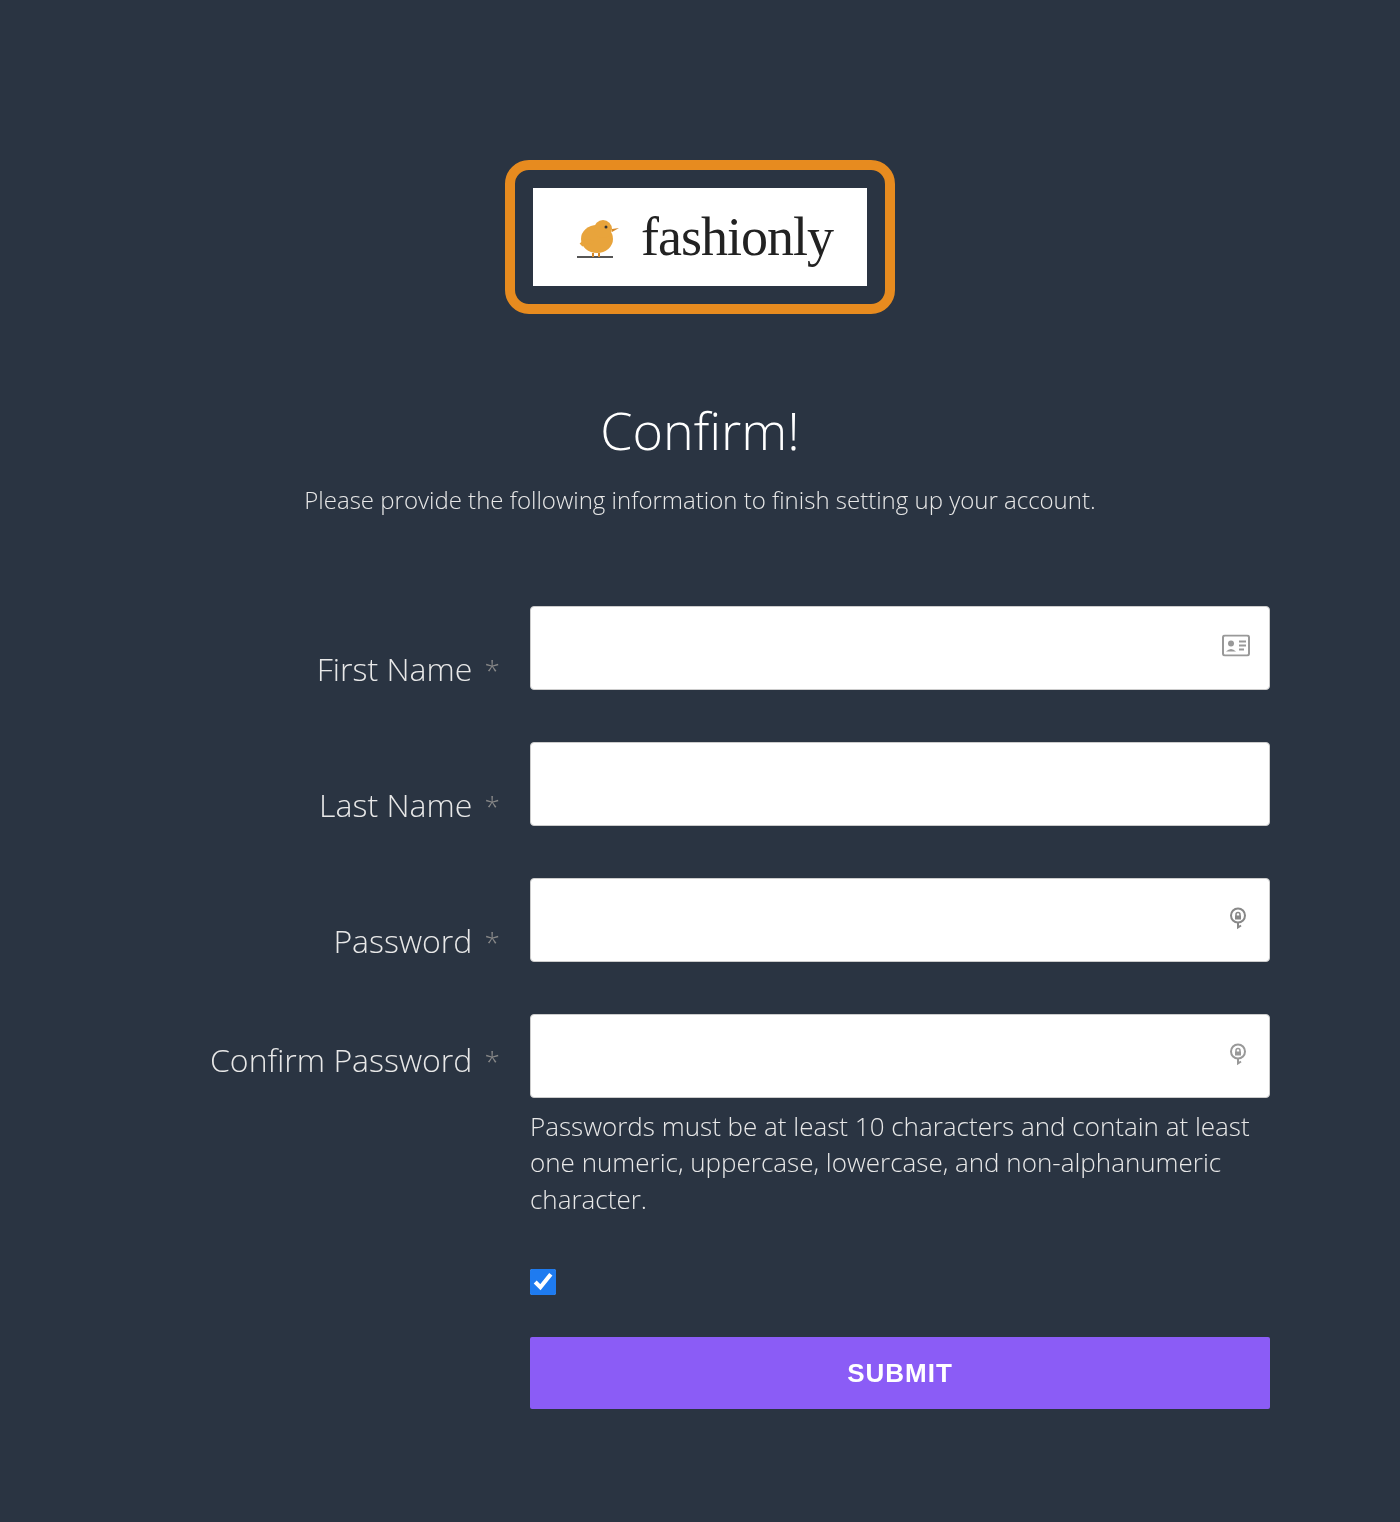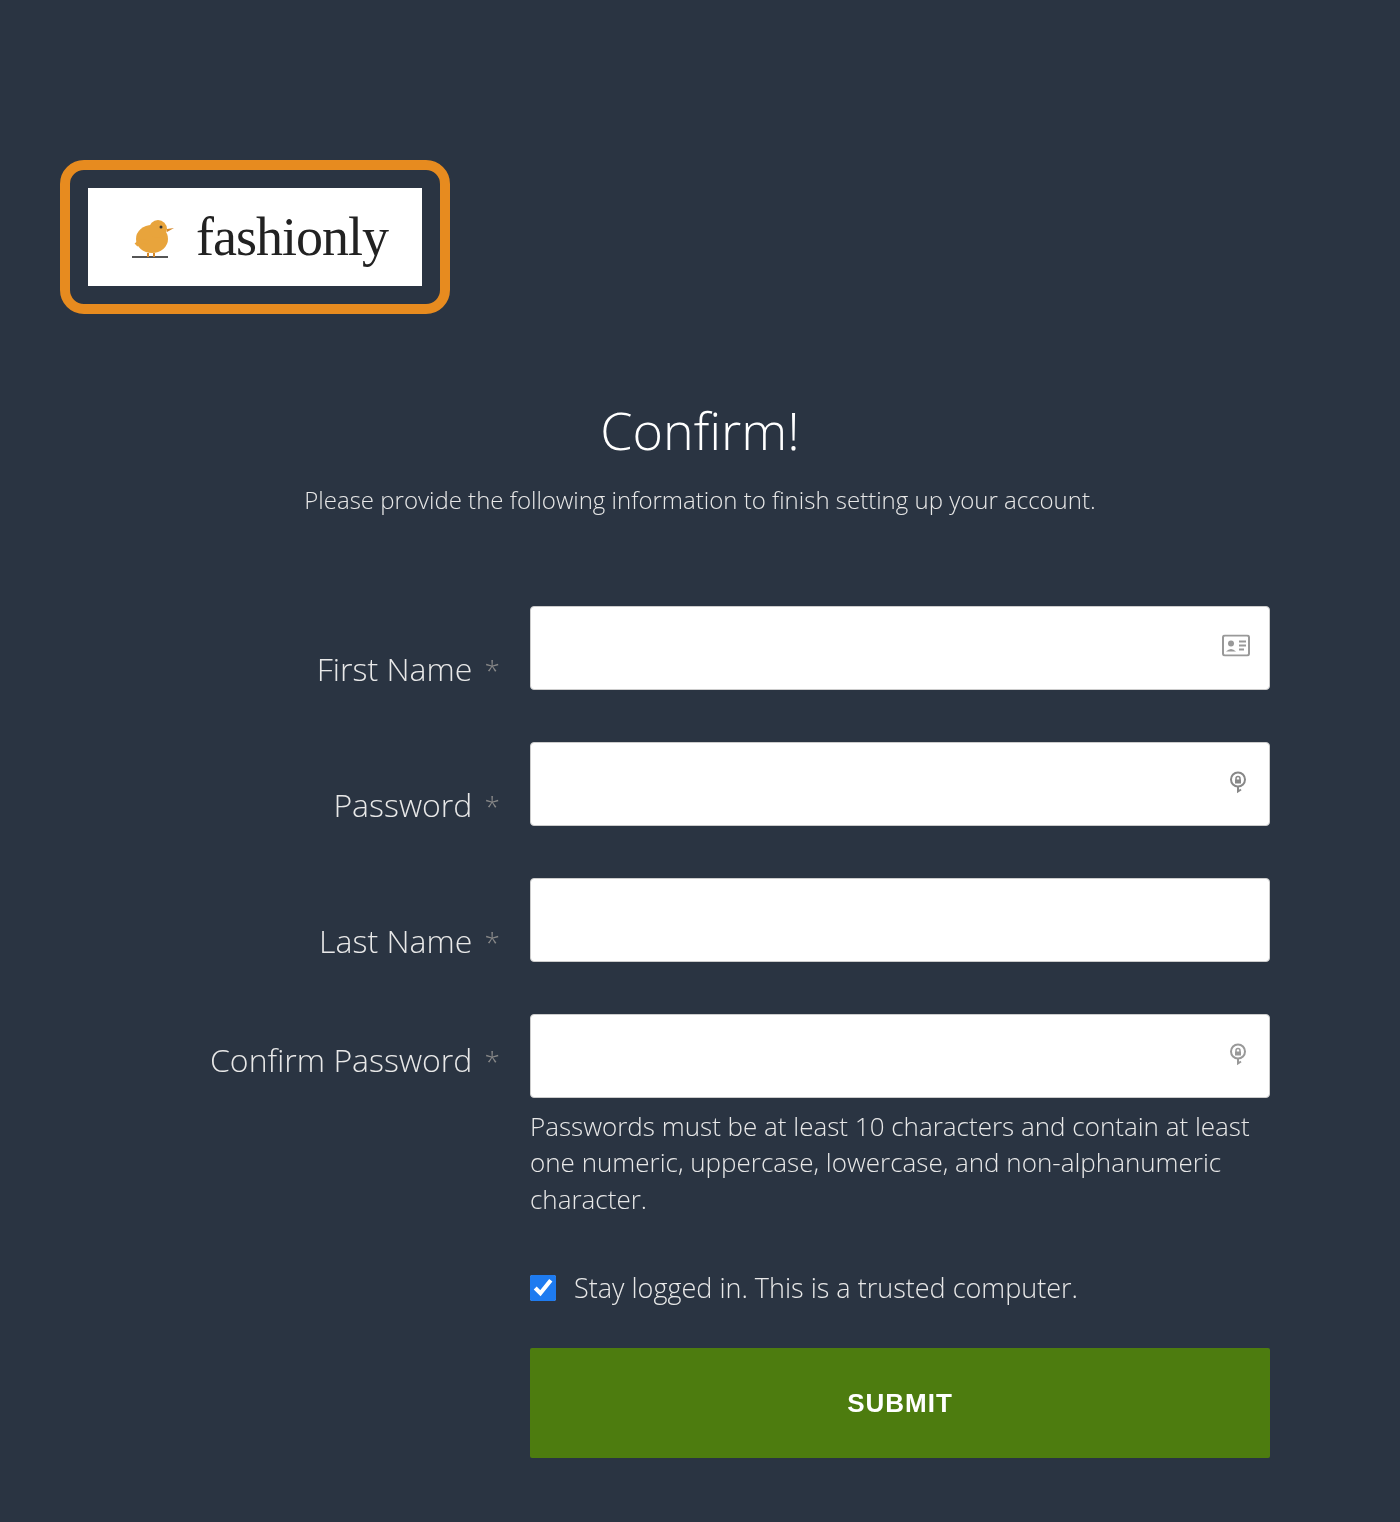--- a/index.html
+++ b/index.html
@@ -11,20 +11,21 @@
       width: 1400px;
       padding: 40px;
     }
     .container {
       max-width: 1280px;
       margin: 0 auto;
       padding-top: 120px;
     }
     .logo-wrap {
       display: flex;
+      justify-content: center;
       margin-bottom: 80px;
     }
     .logo-frame {
       border: 10px solid #e78b1f;
       border-radius: 24px;
       padding: 18px;
       background: #2a3442;
     }
     .logo-inner {
       background: #fff;
@@ -121,22 +122,22 @@
     }
     .checkbox-label {
       font-size: 27px;
       font-weight: 300;
       color: #e8e8e8;
     }
     .submit-btn {
       display: block;
       margin-left: 400px;
       width: calc(100% - 400px);
-      height: 110px;
-      background: #4d7c0f;
+      height: 72px;
+      background: #8b5cf6;
       border: none;
       color: #fff;
       font-size: 26px;
       font-weight: 700;
       letter-spacing: 1px;
       cursor: pointer;
       border-radius: 2px;
     }
   </style>
 </head>
@@ -184,43 +185,43 @@
             <line x1="17" y1="7" x2="24" y2="7" stroke="#999" stroke-width="2"></line>
             <line x1="17" y1="11" x2="24" y2="11" stroke="#999" stroke-width="2"></line>
             <line x1="17" y1="15" x2="22" y2="15" stroke="#999" stroke-width="2"></line>
           </svg>
         </span>
       </div>
     </div>
 
     <div class="row">
       <div class="label-col">
+        <span>Last Name</span>
+        <span class="asterisk">*</span>
+      </div>
+      <div class="input-col">
+        <input class="input" type="text" value="" style="">
+      </div>
+    </div>
+
+    <div class="row">
+      <div class="label-col">
         <span>Password</span>
         <span class="asterisk">*</span>
       </div>
       <div class="input-col">
         <input class="input" type="password" value="" style="">
         <span class="input-icon">
           <svg width="24" height="24" viewBox="0 0 24 24">
             <circle cx="12" cy="10" r="7" fill="none" stroke="#888" stroke-width="2"></circle>
             <rect x="10" y="7" width="4" height="5" rx="2" fill="none" stroke="#888" stroke-width="1.5"></rect>
             <rect x="9" y="10" width="6" height="4" fill="#888"></rect>
             <path d="M12 17 L12 22 L15 20" fill="none" stroke="#888" stroke-width="2"></path>
           </svg>
         </span>
-      </div>
-    </div>
-
-    <div class="row">
-      <div class="label-col">
-        <span>Last Name</span>
-        <span class="asterisk">*</span>
-      </div>
-      <div class="input-col">
-        <input class="input" type="text" value="" style="">
       </div>
     </div>
 
     <div class="row align-top">
       <div class="label-col" style="padding-top:24px">
         <span>Confirm Password</span>
         <span class="asterisk">*</span>
       </div>
       <div class="input-col">
         <div style="position:relative">
@@ -233,19 +234,18 @@
               <path d="M12 17 L12 22 L15 20" fill="none" stroke="#999" stroke-width="2"></path>
             </svg>
           </span>
         </div>
         <p class="helper-text">Passwords must be at least 10 characters and contain at least one numeric, uppercase, lowercase, and non-alphanumeric character.</p>
       </div>
     </div>
 
     <div class="checkbox-row">
       <input type="checkbox" checked="" style="">
-      <span class="checkbox-label">Stay logged in. This is a trusted computer.</span>
     </div>
 
     <button class="submit-btn">SUBMIT</button>
 
   </div>
 </div>
 
 </body></html>

